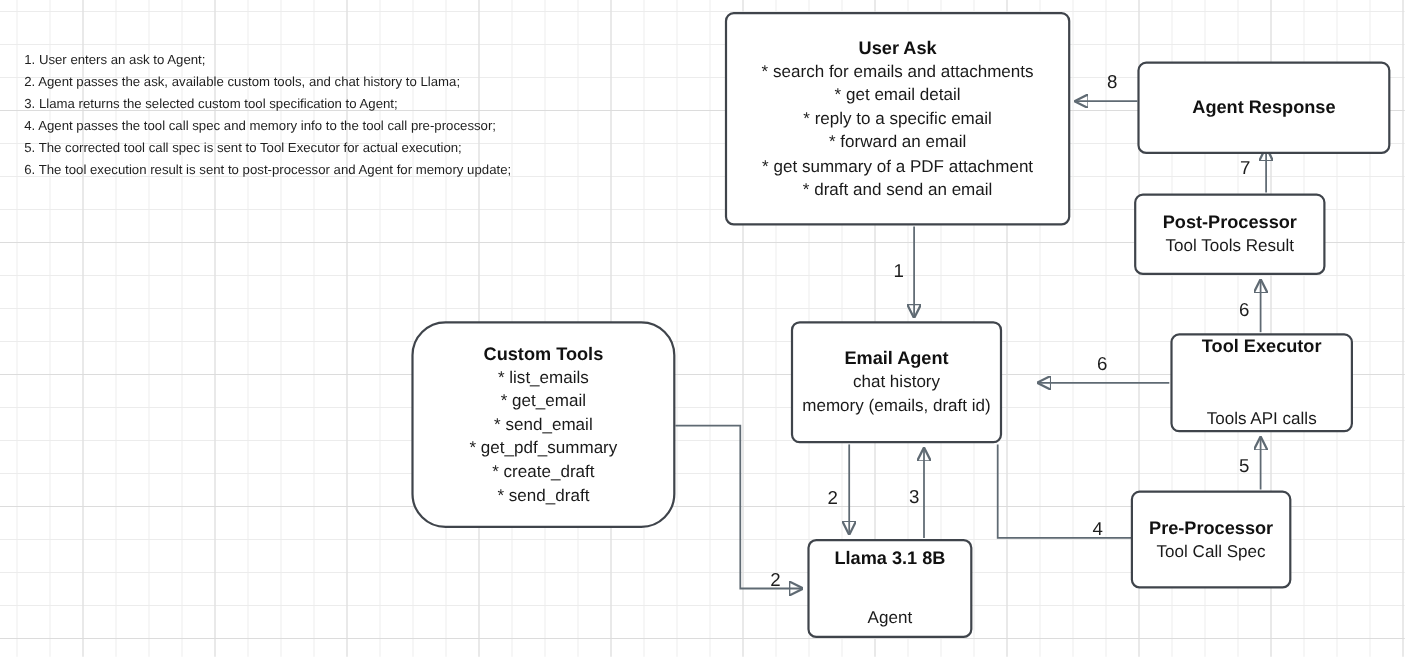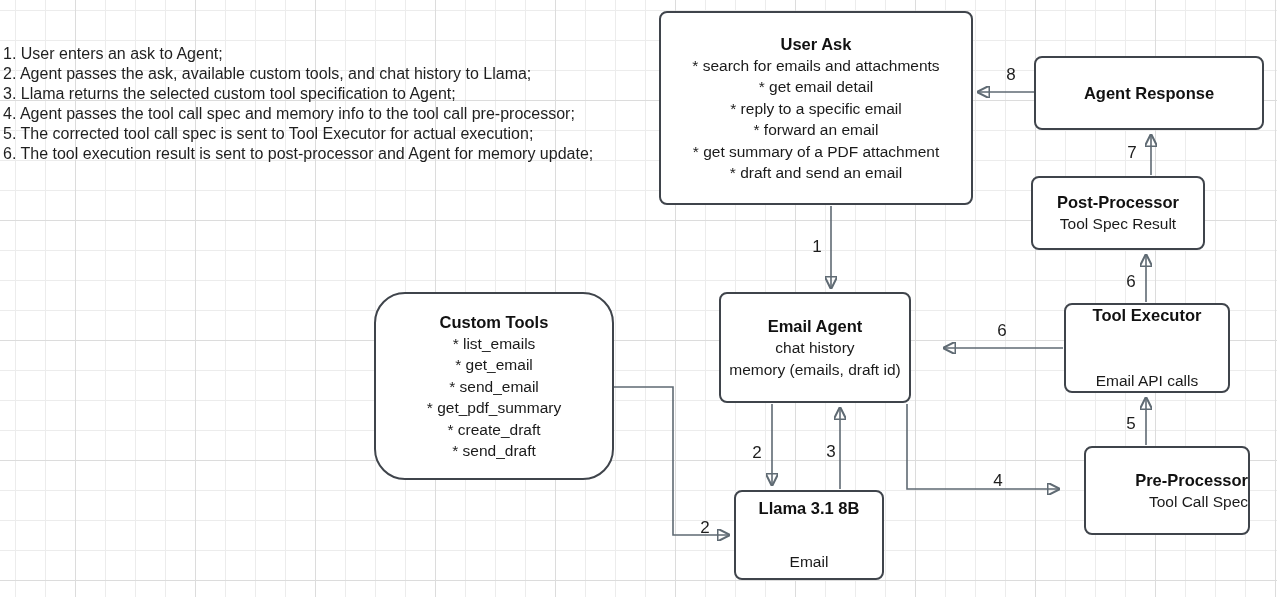--- a/index.html
+++ b/index.html
@@ -9,35 +9,35 @@
     background-color:#ffffff;
     background-image:
       linear-gradient(to right,#dcdcdc 1px,transparent 1px),
       linear-gradient(to bottom,#dcdcdc 1px,transparent 1px),
       linear-gradient(to right,#ececec 1px,transparent 1px),
       linear-gradient(to bottom,#ececec 1px,transparent 1px);
     background-size:120px 120px,120px 120px,30px 30px,30px 30px;
     background-position:75px 0,0 100px,15px 0,0 10px;
   }
   .steps{
-    position:absolute;left:3px;top:44px;width:650px;
-    font-size:16px;line-height:20px;color:#1f1f1f;white-space:nowrap;
+    position:absolute;left:22px;top:44px;width:650px;
+    font-size:12px;line-height:20px;color:#1f1f1f;white-space:nowrap;
   }
   .node{
     position:absolute;background:#ffffff;border:2px solid #3f444b;border-radius:8px;
     display:flex;flex-direction:column;align-items:center;justify-content:center;
     text-align:center;color:#1a1a1a;font-size:15.5px;line-height:21.5px;
     box-sizing:border-box;
   }
   .node .title{font-weight:bold;font-size:16.5px;line-height:22px;color:#111;}
   #user-ask     {left:659px;top:11px;  width:314px;height:194px;}
-  #agent-response{left:1034px;top:56px;width:230px;height:74px;}
+  #agent-response{left:1034px;top:56px;width:230px;height:84px;}
   #post-processor{left:1031px;top:176px;width:174px;height:74px;}
   #tool-executor {left:1064px;top:303px;width:166px;height:90px;gap:44px;}
-  #pre-processor {left:1084px;top:446px;width:166px;height:89px;align-items:flex-end;}
+  #pre-processor {left:1028px;top:446px;width:146px;height:89px;}
   #email-agent   {left:719px;top:292px;width:192px;height:111px;}
   #custom-tools  {left:374px;top:292px;width:240px;height:188px;border-radius:31px;}
   #llama         {left:734px;top:490px;width:150px;height:90px;gap:32px;}
   svg.edges{position:absolute;left:0;top:0;pointer-events:none;}
   svg.edges path{stroke:#5f6a73;stroke-width:1.6;fill:none;}
   svg.edges text{font-family:"Liberation Sans","DejaVu Sans",sans-serif;font-size:17px;fill:#1d1d1d;}
 </style>
 </head>
 <body>
 
@@ -91,26 +91,26 @@
     <div>* get summary of a PDF attachment</div>
     <div>* draft and send an email</div>
   </div>
 
   <div class="node" id="agent-response">
     <div class="title">Agent Response</div>
   </div>
 
   <div class="node" id="post-processor">
     <div class="title">Post-Processor</div>
-    <div>Tool Spec Result</div>
+    <div>Tool Tools Result</div>
   </div>
 
   <div class="node" id="tool-executor">
     <div class="title">Tool Executor</div>
-    <div>Email API calls</div>
+    <div>Tools API calls</div>
   </div>
 
   <div class="node" id="pre-processor">
     <div class="title">Pre-Processor</div>
     <div>Tool Call Spec</div>
   </div>
 
   <div class="node" id="email-agent">
     <div class="title">Email Agent</div>
     <div>chat history</div>
@@ -122,16 +122,16 @@
     <div>* list_emails</div>
     <div>* get_email</div>
     <div>* send_email</div>
     <div>* get_pdf_summary</div>
     <div>* create_draft</div>
     <div>* send_draft</div>
   </div>
 
   <div class="node" id="llama">
     <div class="title">Llama 3.1 8B</div>
-    <div>Email</div>
+    <div>Agent</div>
   </div>
 
 </div>
 
 </body></html>

